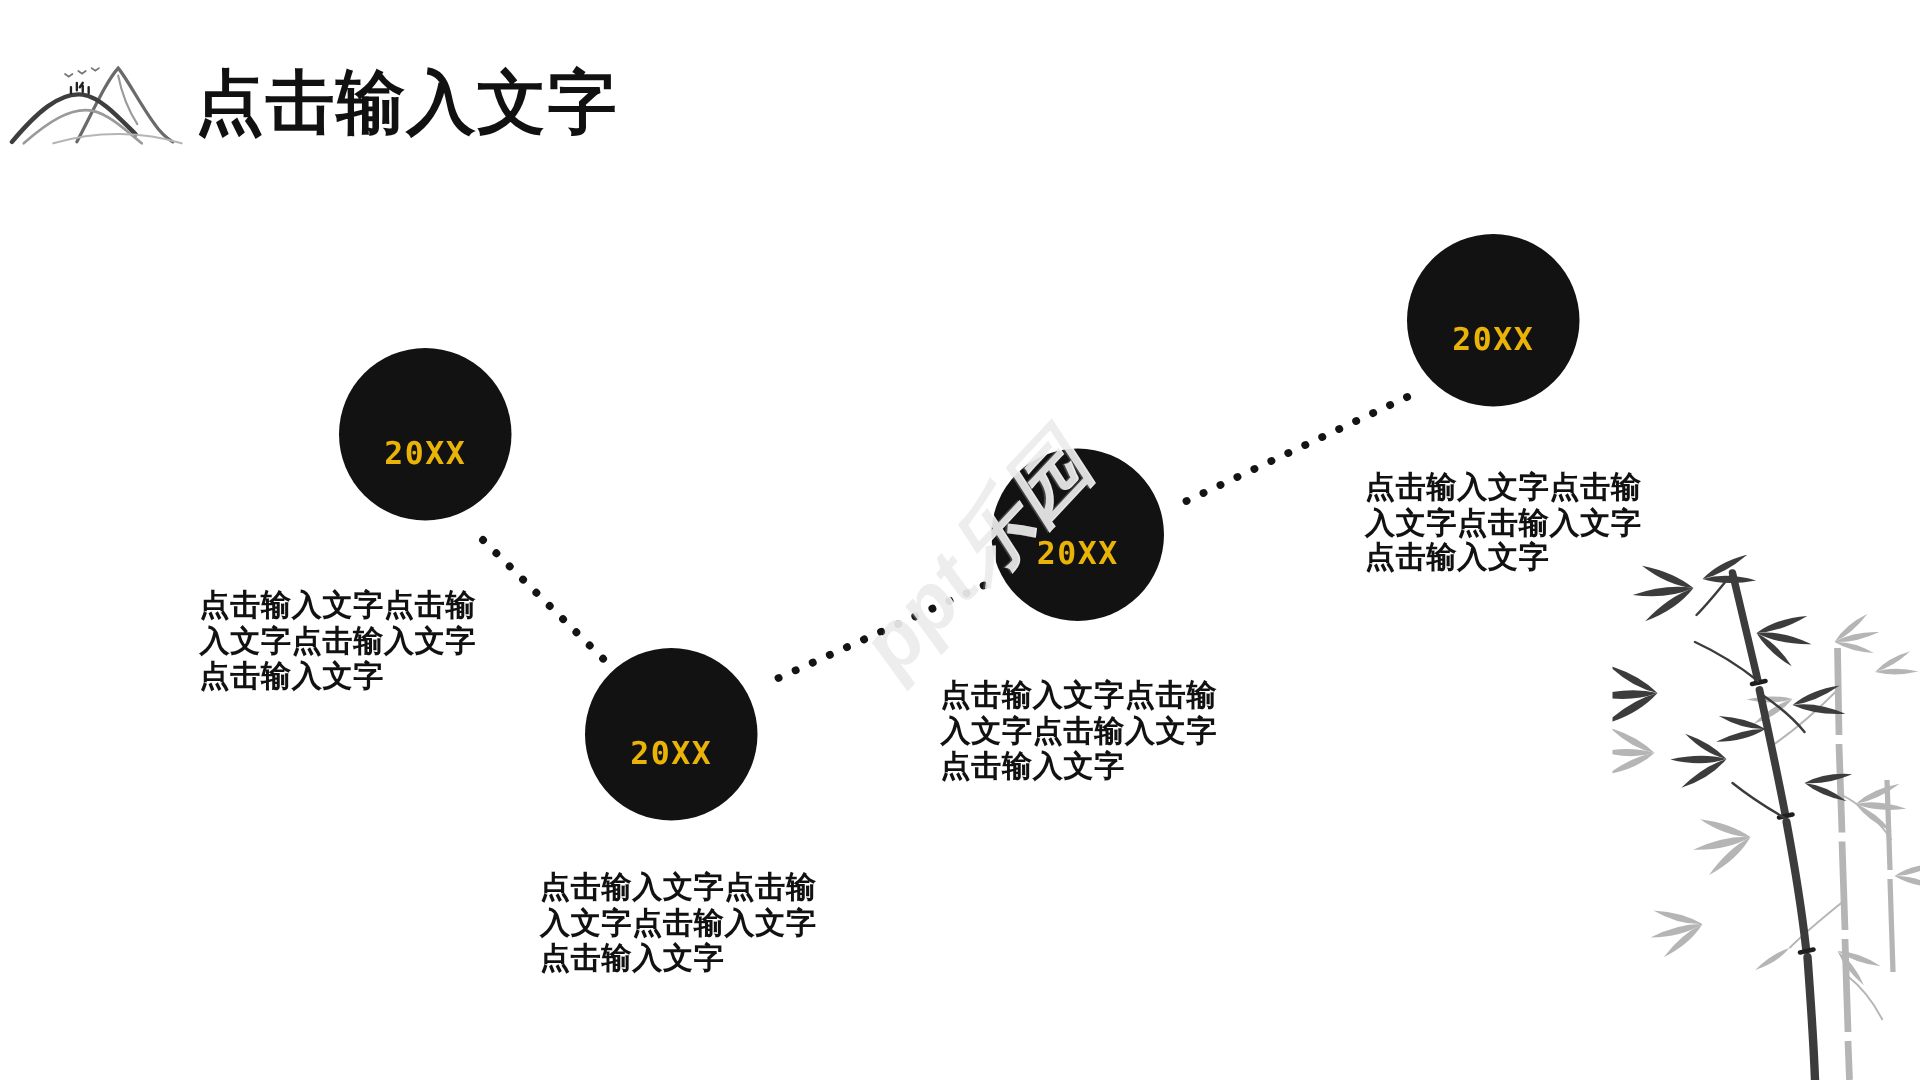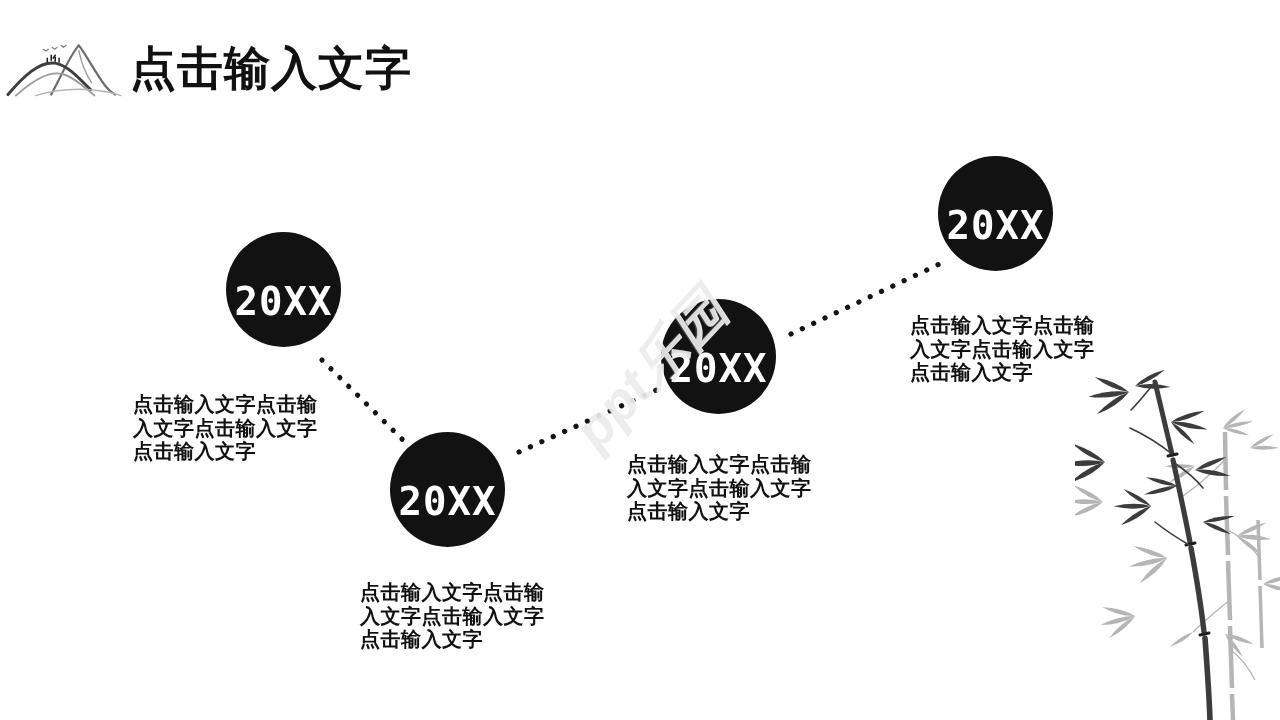--- a/index.html
+++ b/index.html
@@ -21,22 +21,22 @@
   
   .connectors{position:absolute;inset:0;width:1280px;height:720px;pointer-events:none;}
 
   
   .node{
     position:absolute;width:115px;height:115px;border-radius:50%;
     background:var(--circle,#121212);
     display:flex;align-items:center;justify-content:center;
   }
   .node span{
-    color:#ffffff;font-family:"DejaVu Sans Mono","Liberation Mono",monospace;
-    font-weight:bold;font-size:39px;letter-spacing:1px;margin-top:24px;
+    color:#eab308;font-family:"DejaVu Sans Mono","Liberation Mono",monospace;
+    font-weight:bold;font-size:21px;letter-spacing:1px;margin-top:24px;
   }
   .n1{left:226px;top:232px;}
   .n2{left:390px;top:432px;}
   .n3{left:661px;top:299px;}
   .n4{left:938px;top:156px;}
 
   
   .caption{
     position:absolute;white-space:pre-line;
     font-size:20px;line-height:23.5px;font-weight:bold;

